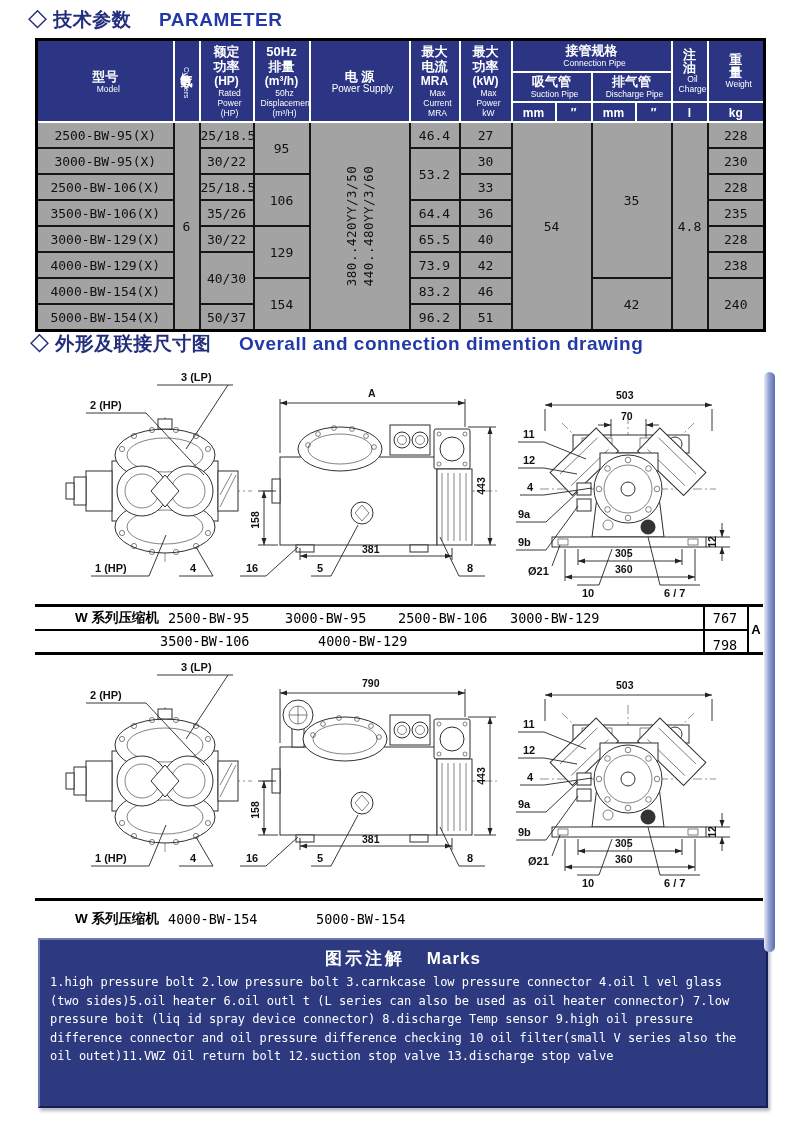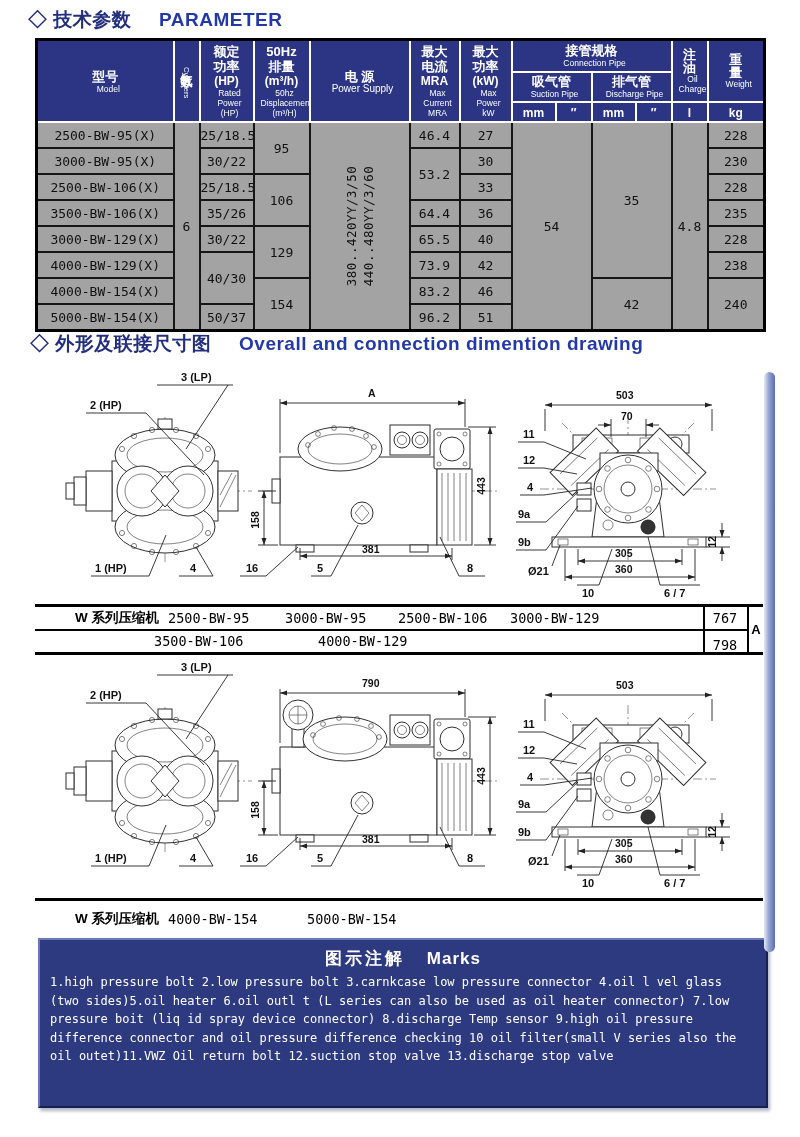--- a/index.html
+++ b/index.html
@@ -487,21 +487,21 @@
 <div id="strip1" class="strip">
   <div class="srow" style="top:0;">
     <span class="slabel">W 系列压缩机</span>
     <span class="smodel" style="left:133px">2500-BW-95</span>
     <span class="smodel" style="left:250px">3000-BW-95</span>
     <span class="smodel" style="left:363px">2500-BW-106</span>
     <span class="smodel" style="left:475px">3000-BW-129</span>
     <span class="sval" style="left:668px;top:0;">767</span>
   </div>
   <div class="srow" style="top:23px;">
-    <span class="smodel" style="left:119px">3500-BW-106</span>
+    <span class="smodel" style="left:125px">3500-BW-106</span>
     <span class="smodel" style="left:283px">4000-BW-129</span>
     <span class="sval" style="left:668px;top:4px;">798</span>
   </div>
   <div class="vline" style="left:668px"></div>
   <div class="vline" style="left:712px"></div>
   <div class="hdiv"></div>
   <div class="sdim">A</div>
 </div>
 
 <svg id="svg2" class="drawing" width="800" height="240" viewBox="0 0 800 240">
@@ -710,21 +710,21 @@
     <text class="lb" x="528" y="210">Ø21</text>
     <text class="lb" x="582" y="232">10</text>
     <text class="lb" x="664" y="232">6 / 7</text>
   </g>
 </svg>
 
 <div id="strip2" class="strip">
   <div class="srow" style="top:7px;">
     <span class="slabel">W 系列压缩机</span>
     <span class="smodel" style="left:133px">4000-BW-154</span>
-    <span class="smodel" style="left:272px">5000-BW-154</span>
+    <span class="smodel" style="left:281px">5000-BW-154</span>
   </div>
 </div>
 
 <div id="marks">
   <div id="marks-title">
     <span>图示注解</span>
     <span style="margin-left:14px;letter-spacing:1px;">Marks</span>
   </div>
   <div id="marks-en">1.high pressure bolt 2.low pressure bolt 3.carnkcase low pressure connector 4.oil l vel glass (two sides)5.oil heater 6.oil outl t (L series can also be used as oil heater connector) 7.low pressure boit (liq id spray device connector) 8.discharge Temp sensor 9.high oil pressure difference connector and oil pressure difference checking 10 oil filter(small V series also the oil outet)11.VWZ Oil return bolt 12.suction stop valve 13.discharge stop valve</div>
 </div>

